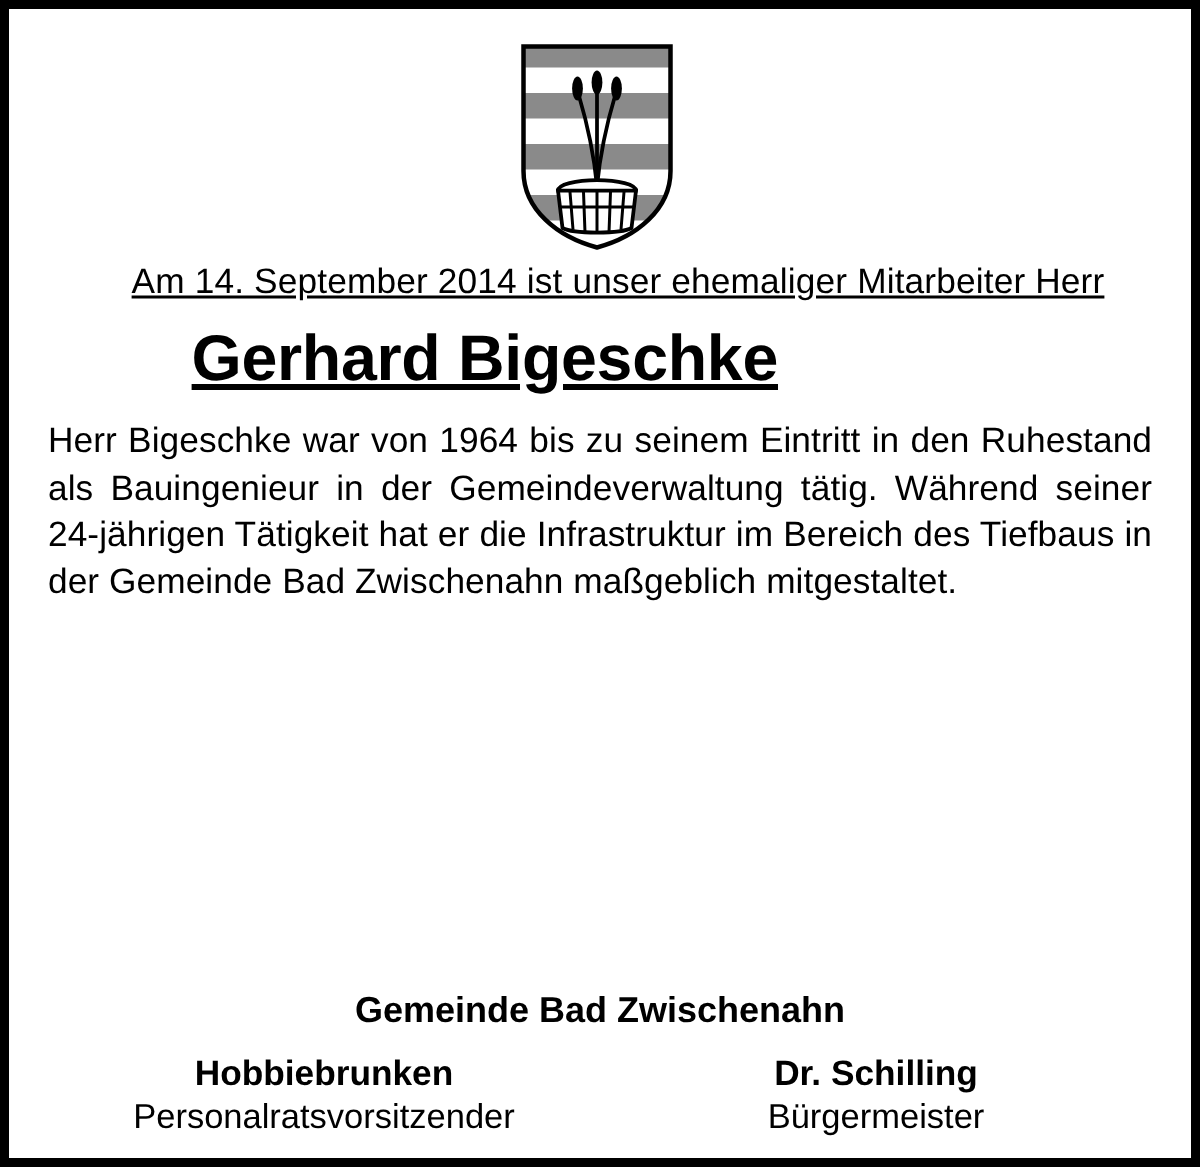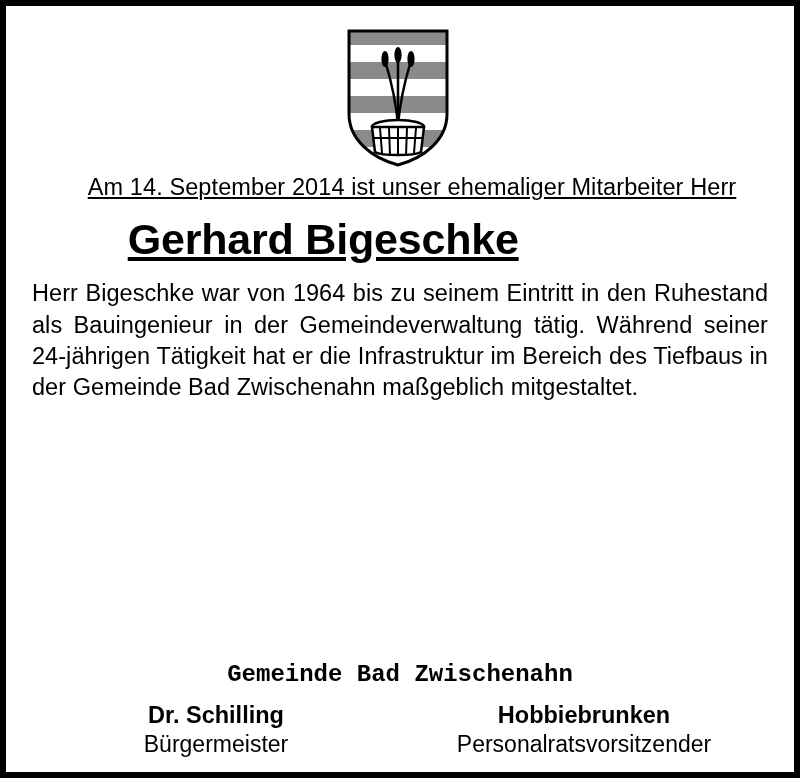--- a/index.html
+++ b/index.html
@@ -73,21 +73,20 @@
   .spacer {
     flex: 1 1 auto;
   }
   .signature {
     text-align: center;
   }
   .org {
     font-size: 24px;
     font-weight: bold;
     margin-bottom: 14px;
-    font-family: Liberation Mono, monospace;
   }
   .signers {
     display: flex;
     flex-direction: row;
     justify-content: center;
   }
   .signer {
     width: 50%;
     text-align: center;
   }
@@ -154,23 +153,23 @@
   <div class="body-text">
     <p class="para">Herr Bigeschke war von 1964 bis zu seinem Eintritt in den Ruhestand als Bauingenieur in der Gemeindeverwaltung tätig. Während seiner 24-jährigen Tätigkeit hat er die Infrastruktur im Bereich des Tiefbaus in der Gemeinde Bad Zwischenahn maßgeblich mitgestaltet.</p>
   </div>
 
   <div class="spacer"></div>
 
   <div class="signature">
     <div class="org">Gemeinde Bad Zwischenahn</div>
     <div class="signers">
       <div class="signer">
+        <div class="signer-name">Hobbiebrunken</div>
+        <div class="signer-role">Personalratsvorsitzender</div>
+      </div>
+      <div class="signer">
         <div class="signer-name">Dr. Schilling</div>
         <div class="signer-role">Bürgermeister</div>
-      </div>
-      <div class="signer">
-        <div class="signer-name">Hobbiebrunken</div>
-        <div class="signer-role">Personalratsvorsitzender</div>
       </div>
     </div>
   </div>
 
 </div>
 
 </body></html>

